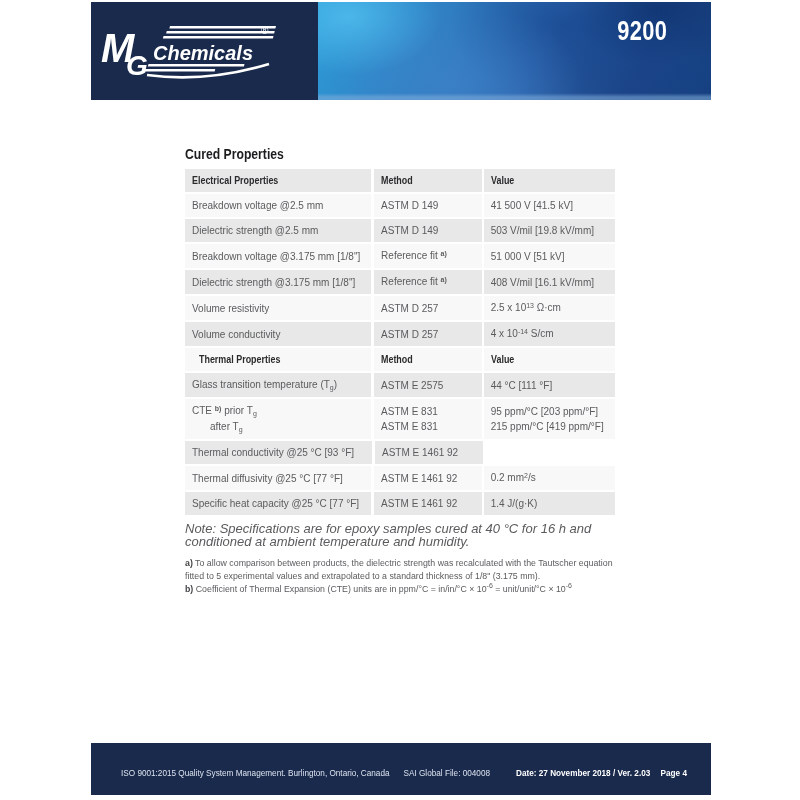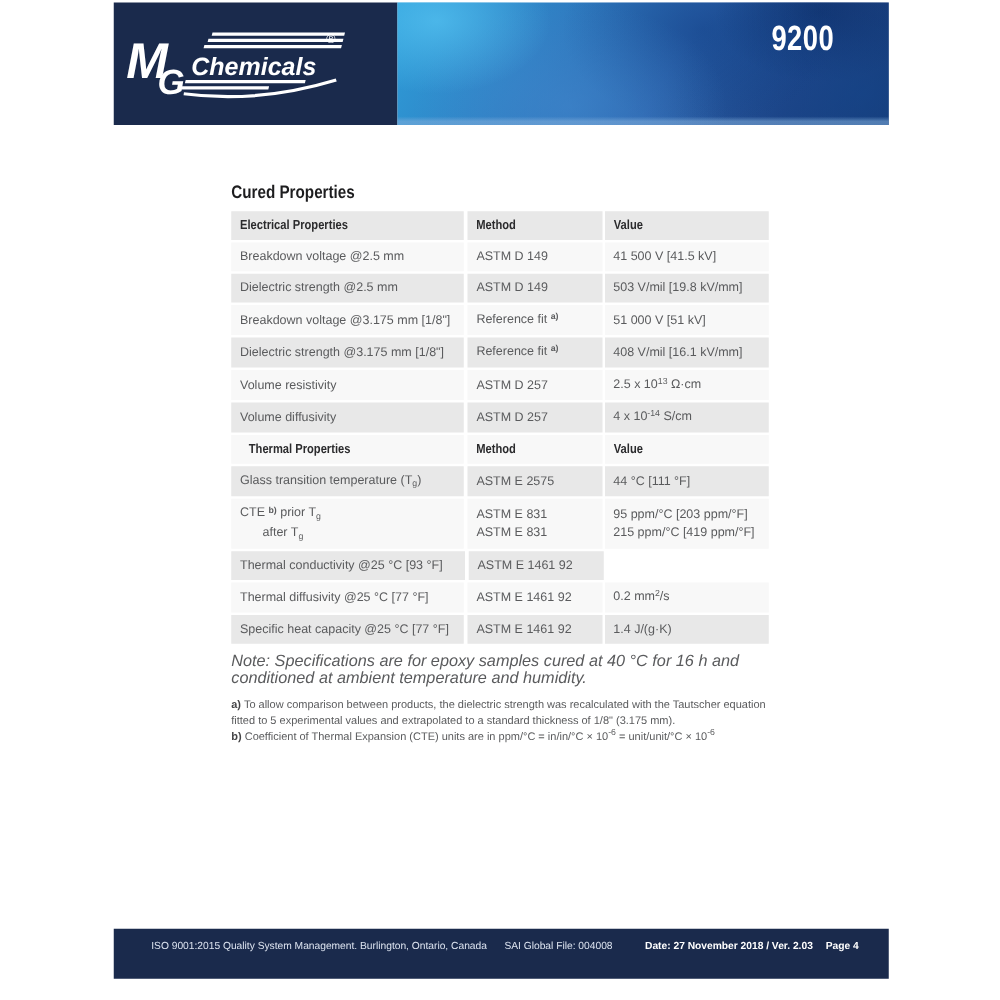--- a/index.html
+++ b/index.html
@@ -63,23 +63,23 @@
   .note {
     margin-top:7px; width:430px; font-size:13px; font-style:italic;
     color:#5a5b5d; line-height:13px;
   }
   .footnotes { margin-top:9px; width:432px; font-size:8.8px; color:#5a5b5d; line-height:12.8px; }
   .footnote { display:block; }
   .footnote .fn-label { font-weight:bold; color:#454547; }
 
   
   .doc-footer {
-    position:absolute; left:0; top:741px; width:620px; height:40px;
+    position:absolute; left:0; top:741px; width:620px; height:52px;
     background:#1a2a4c; box-sizing:border-box;
-    padding:9px 24px 0 30px; display:flex; align-items:flex-start;
+    padding:26px 24px 0 30px; display:flex; align-items:flex-start;
     color:#dce3ef; font-size:8.2px; white-space:nowrap;
   }
   .doc-footer .sai { margin-left:14px; }
   .doc-footer .date { margin-left:26px; font-weight:bold; color:#ffffff; }
   .doc-footer .page-num { margin-left:auto; font-weight:bold; color:#ffffff; }
 </style>
 </head>
 <body>
 
 <div class="page">
@@ -172,21 +172,21 @@
           </div>
           <div class="cell c2">
             <div class="line"><span>ASTM D 257</span></div>
           </div>
           <div class="cell c3">
             <div class="line"><span>2.5 x 10</span><span class="sup">13</span><span> Ω·cm</span></div>
           </div>
         </div>
         <div class="row gray">
           <div class="cell c1">
-            <div class="line"><span>Volume diffusivity</span></div>
+            <div class="line"><span>Volume conductivity</span></div>
           </div>
           <div class="cell c2">
             <div class="line"><span>ASTM D 257</span></div>
           </div>
           <div class="cell c3">
             <div class="line"><span>4 x 10</span><span class="sup">-14</span><span> S/cm</span></div>
           </div>
         </div>
         <div class="row light head indent">
           <div class="cell c1">

